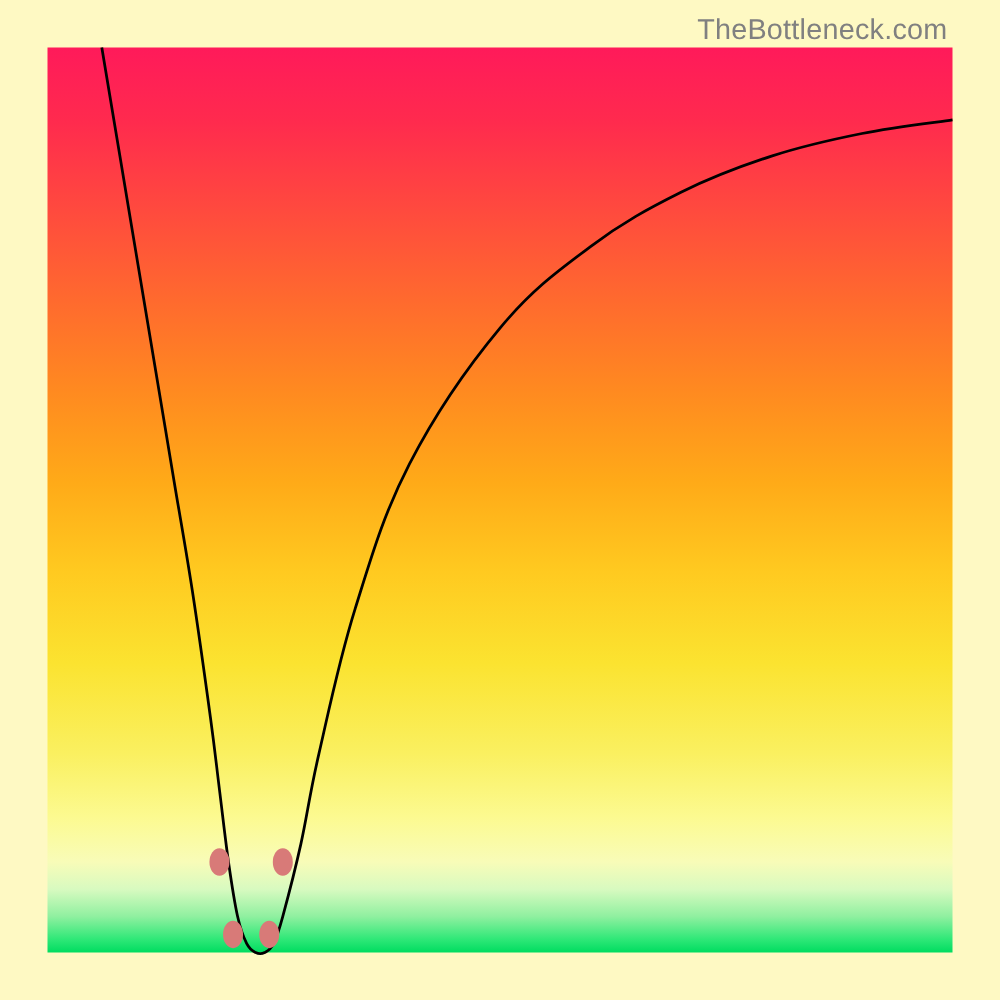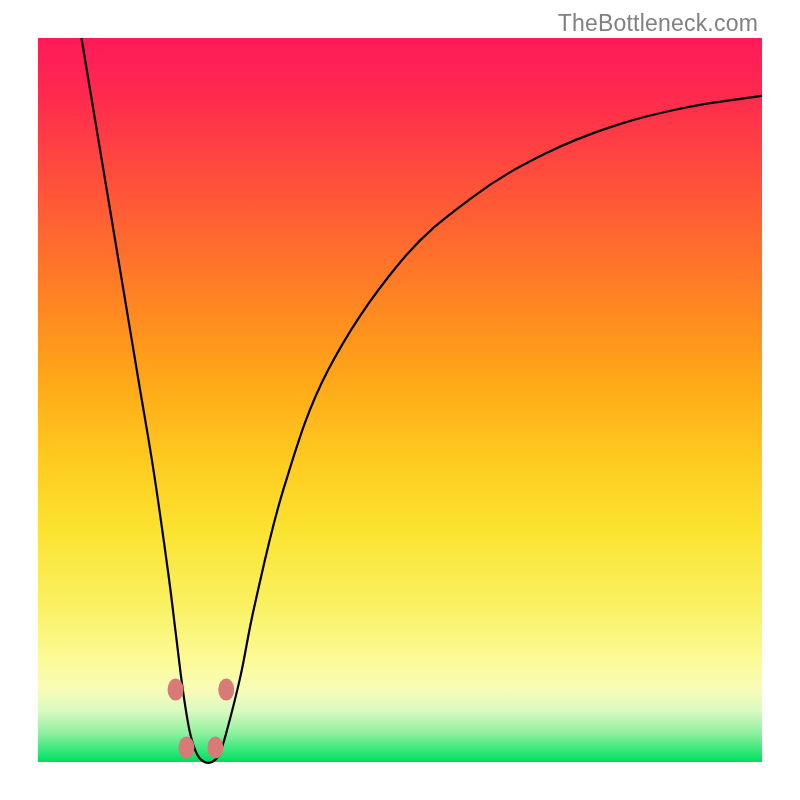--- a/index.html
+++ b/index.html
@@ -7,21 +7,21 @@
       width: 800px;
       height: 800px;
       overflow: hidden;
       background: #000;
       position: relative;
       font-family: Arial, sans-serif;
     }
     .outer {
       width: 800px;
       height: 800px;
-      background: #ffffff;
+      background: #fef9c3;
       position: relative;
     }
     .plot-area {
       position: absolute;
       left: 38px;
       top: 38px;
       width: 724px;
       height: 724px;
       background: linear-gradient(to bottom,
         #ff1a5a 0%,

